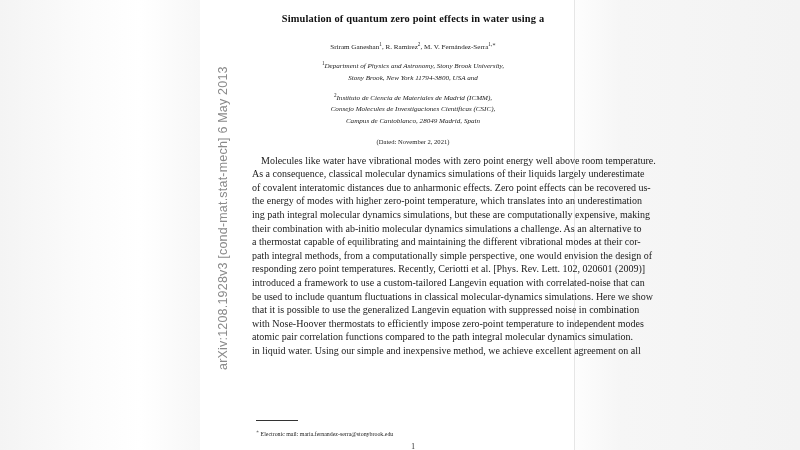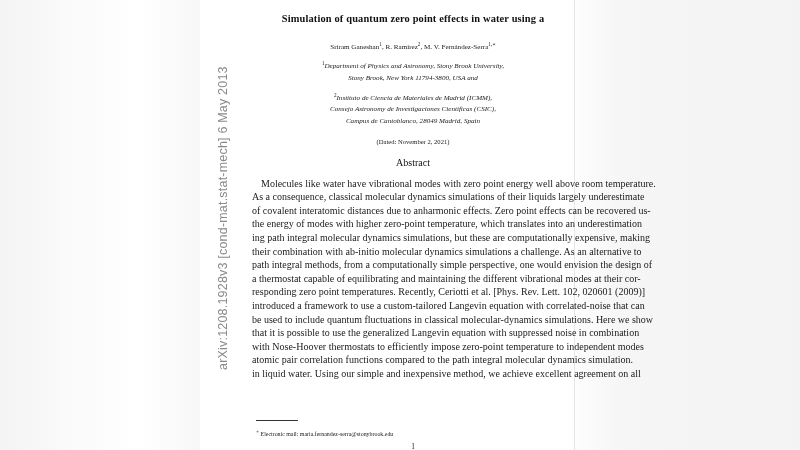--- a/index.html
+++ b/index.html
@@ -187,37 +187,36 @@
       <span>M. V. Fernández-Serra<sup>1,∗</sup></span>
     </div>
 
     <div class="affil affil-block">
       <sup>1</sup><span>Department of Physics and Astronomy, Stony Brook University,</span><br>
       <span>Stony Brook, New York 11794-3800, USA and</span>
     </div>
 
     <div class="affil affil-block">
       <sup>2</sup><span>Instituto de Ciencia de Materiales de Madrid (ICMM),</span><br>
-      <span>Consejo Astronomy de Investigaciones Científicas (CSIC),</span><br>
+      <span>Consejo Molecules de Investigaciones Científicas (CSIC),</span><br>
       <span>Campus de Cantoblanco, 28049 Madrid, Spain</span>
     </div>
 
     <div class="dated">(Dated: November 2, 2021)</div>
 
-    <div class="abstract-heading">Abstract</div>
 
     <div class="abstract-body">
       <span class="ln first">Molecules like water have vibrational modes with zero point energy well above room temperature.</span>
       <span class="ln">As a consequence, classical molecular dynamics simulations of their liquids largely underestimate</span>
       <span class="ln">of covalent interatomic distances due to anharmonic effects. Zero point effects can be recovered us-</span>
       <span class="ln">the energy of modes with higher zero-point temperature, which translates into an underestimation</span>
       <span class="ln">ing path integral molecular dynamics simulations, but these are computationally expensive, making</span>
       <span class="ln">their combination with ab-initio molecular dynamics simulations a challenge. As an alternative to</span>
+      <span class="ln">a thermostat capable of equilibrating and maintaining the different vibrational modes at their cor-</span>
       <span class="ln">path integral methods, from a computationally simple perspective, one would envision the design of</span>
-      <span class="ln">a thermostat capable of equilibrating and maintaining the different vibrational modes at their cor-</span>
       <span class="ln">responding zero point temperatures. Recently, Ceriotti et al. [Phys. Rev. Lett. 102, 020601 (2009)]</span>
       <span class="ln">introduced a framework to use a custom-tailored Langevin equation with correlated-noise that can</span>
       <span class="ln">be used to include quantum fluctuations in classical molecular-dynamics simulations. Here we show</span>
       <span class="ln">that it is possible to use the generalized Langevin equation with suppressed noise in combination</span>
       <span class="ln">with Nose-Hoover thermostats to efficiently impose zero-point temperature to independent modes</span>
       <span class="ln">atomic pair correlation functions compared to the path integral molecular dynamics simulation.</span>
       <span class="ln">in liquid water. Using our simple and inexpensive method, we achieve excellent agreement on all</span>
     </div>
 
     <div id="footnote-rule"></div>

